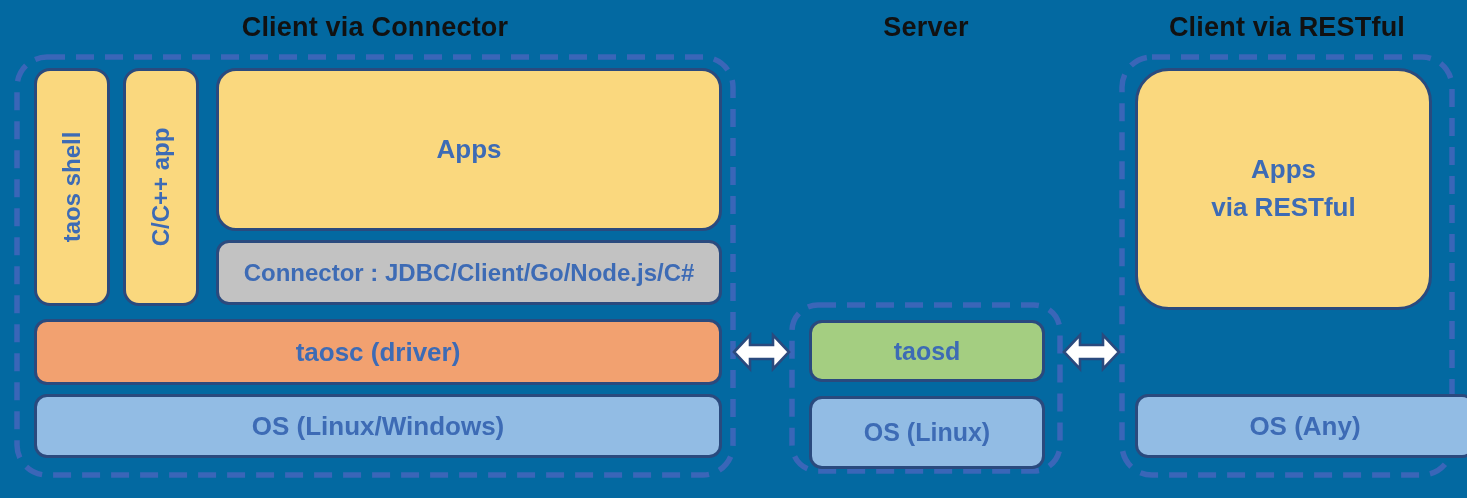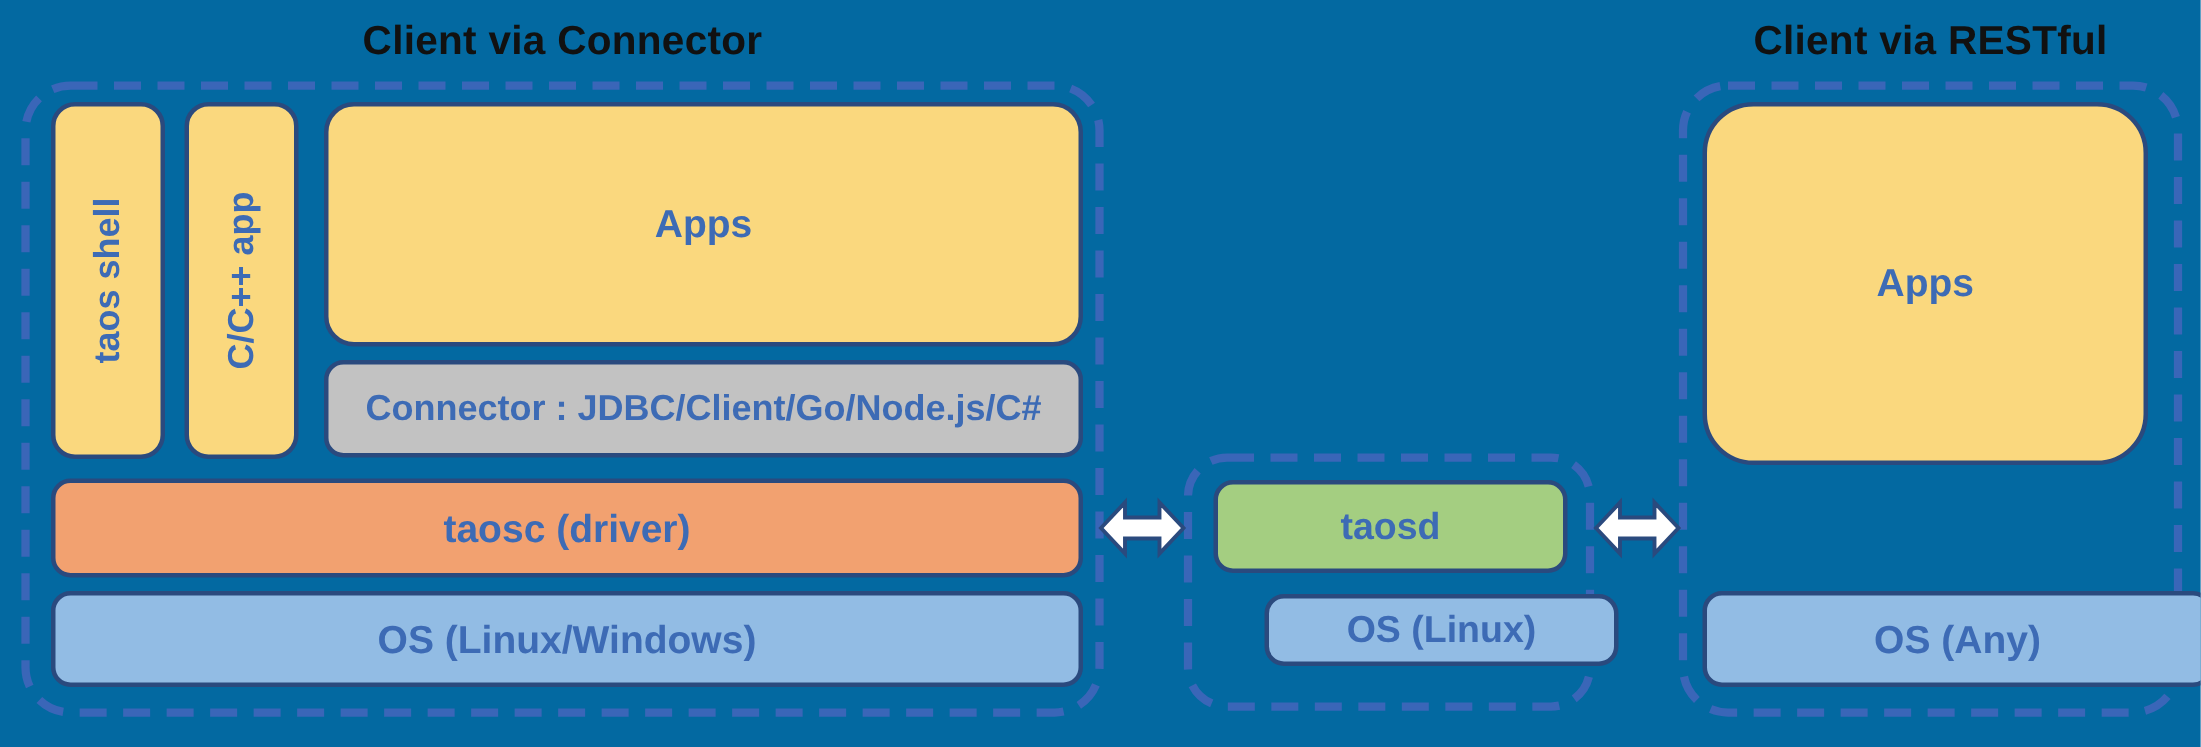--- a/index.html
+++ b/index.html
@@ -65,20 +65,21 @@
     position: absolute;
     overflow: visible;
   }
 </style>
 </head>
 <body>
 
 <div class="canvas">
 
   <div class="section-title" style="left:14px; width:722px;">Client via Connector</div>
+  <div class="section-title" style="left:790px; width:272px;">Server</div>
   <div class="section-title" style="left:1119px; width:336px;">Client via RESTful</div>
 
   <svg class="dash-outline" style="left:14px; top:54px;" width="722" height="424">
     <rect x="3" y="3" width="716" height="418" rx="30" fill="none" stroke="#3A66B8" stroke-width="5.5" stroke-dasharray="18 11"></rect>
   </svg>
   <svg class="dash-outline" style="left:789px; top:302px;" width="274" height="172">
     <rect x="3" y="3" width="268" height="166" rx="26" fill="none" stroke="#3A66B8" stroke-width="5.5" stroke-dasharray="18 11"></rect>
   </svg>
   <svg class="dash-outline" style="left:1119px; top:54px;" width="336" height="424">
     <rect x="3" y="3" width="330" height="418" rx="30" fill="none" stroke="#3A66B8" stroke-width="5.5" stroke-dasharray="18 11"></rect>
@@ -105,27 +106,28 @@
   </div>
 
   <div class="box fill-blue r-sm label-26" style="left:34px; top:394px; width:688px; height:64px;">
     <span>OS (Linux/Windows)</span>
   </div>
 
   <div class="box fill-green r-sm label-25" style="left:809px; top:320px; width:236px; height:62px;">
     <span>taosd</span>
   </div>
 
-  <div class="box fill-blue r-sm label-25" style="left:843px; top:396px; width:236px; height:48px;">
+  <div class="box fill-blue r-sm label-25" style="left:809px; top:396px; width:236px; height:73px;">
     <span>OS (Linux)</span>
   </div>
 
   <div class="box fill-yellow r-lg label-26 two-line" style="left:1135px; top:68px; width:297px; height:242px;">
     <div>
       <div>Apps</div>
+      <div>via RESTful</div>
     </div>
   </div>
 
 
   <div class="box fill-blue r-sm label-26" style="left:1135px; top:394px; width:340px; height:64px;">
     <span>OS (Any)</span>
   </div>
 
   <svg class="link-arrow" style="left:733px; top:331px;" width="57" height="42" viewBox="0 0 57 42">
     <polygon points="1,21 17,4 17,14 40,14 40,4 56,21 40,38 40,28 17,28 17,38" fill="#FFFFFF" stroke="#2A4A7E" stroke-width="2.6" stroke-linejoin="miter"></polygon>

